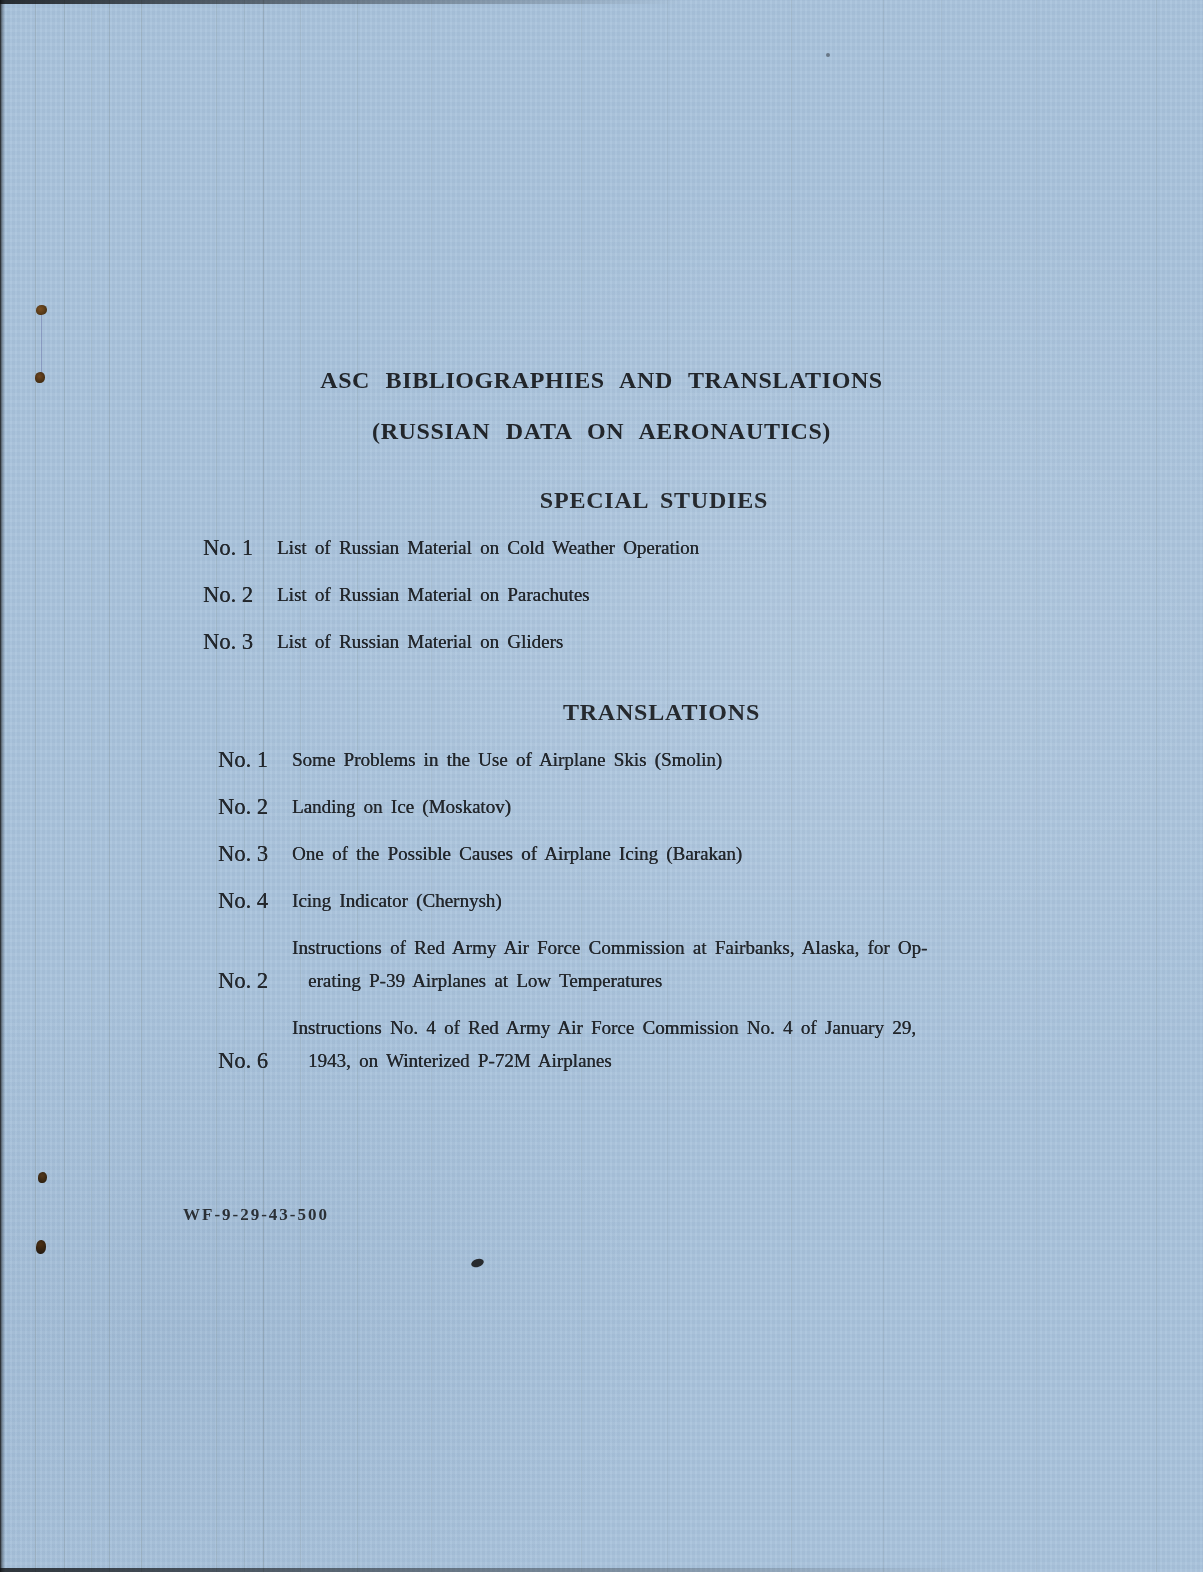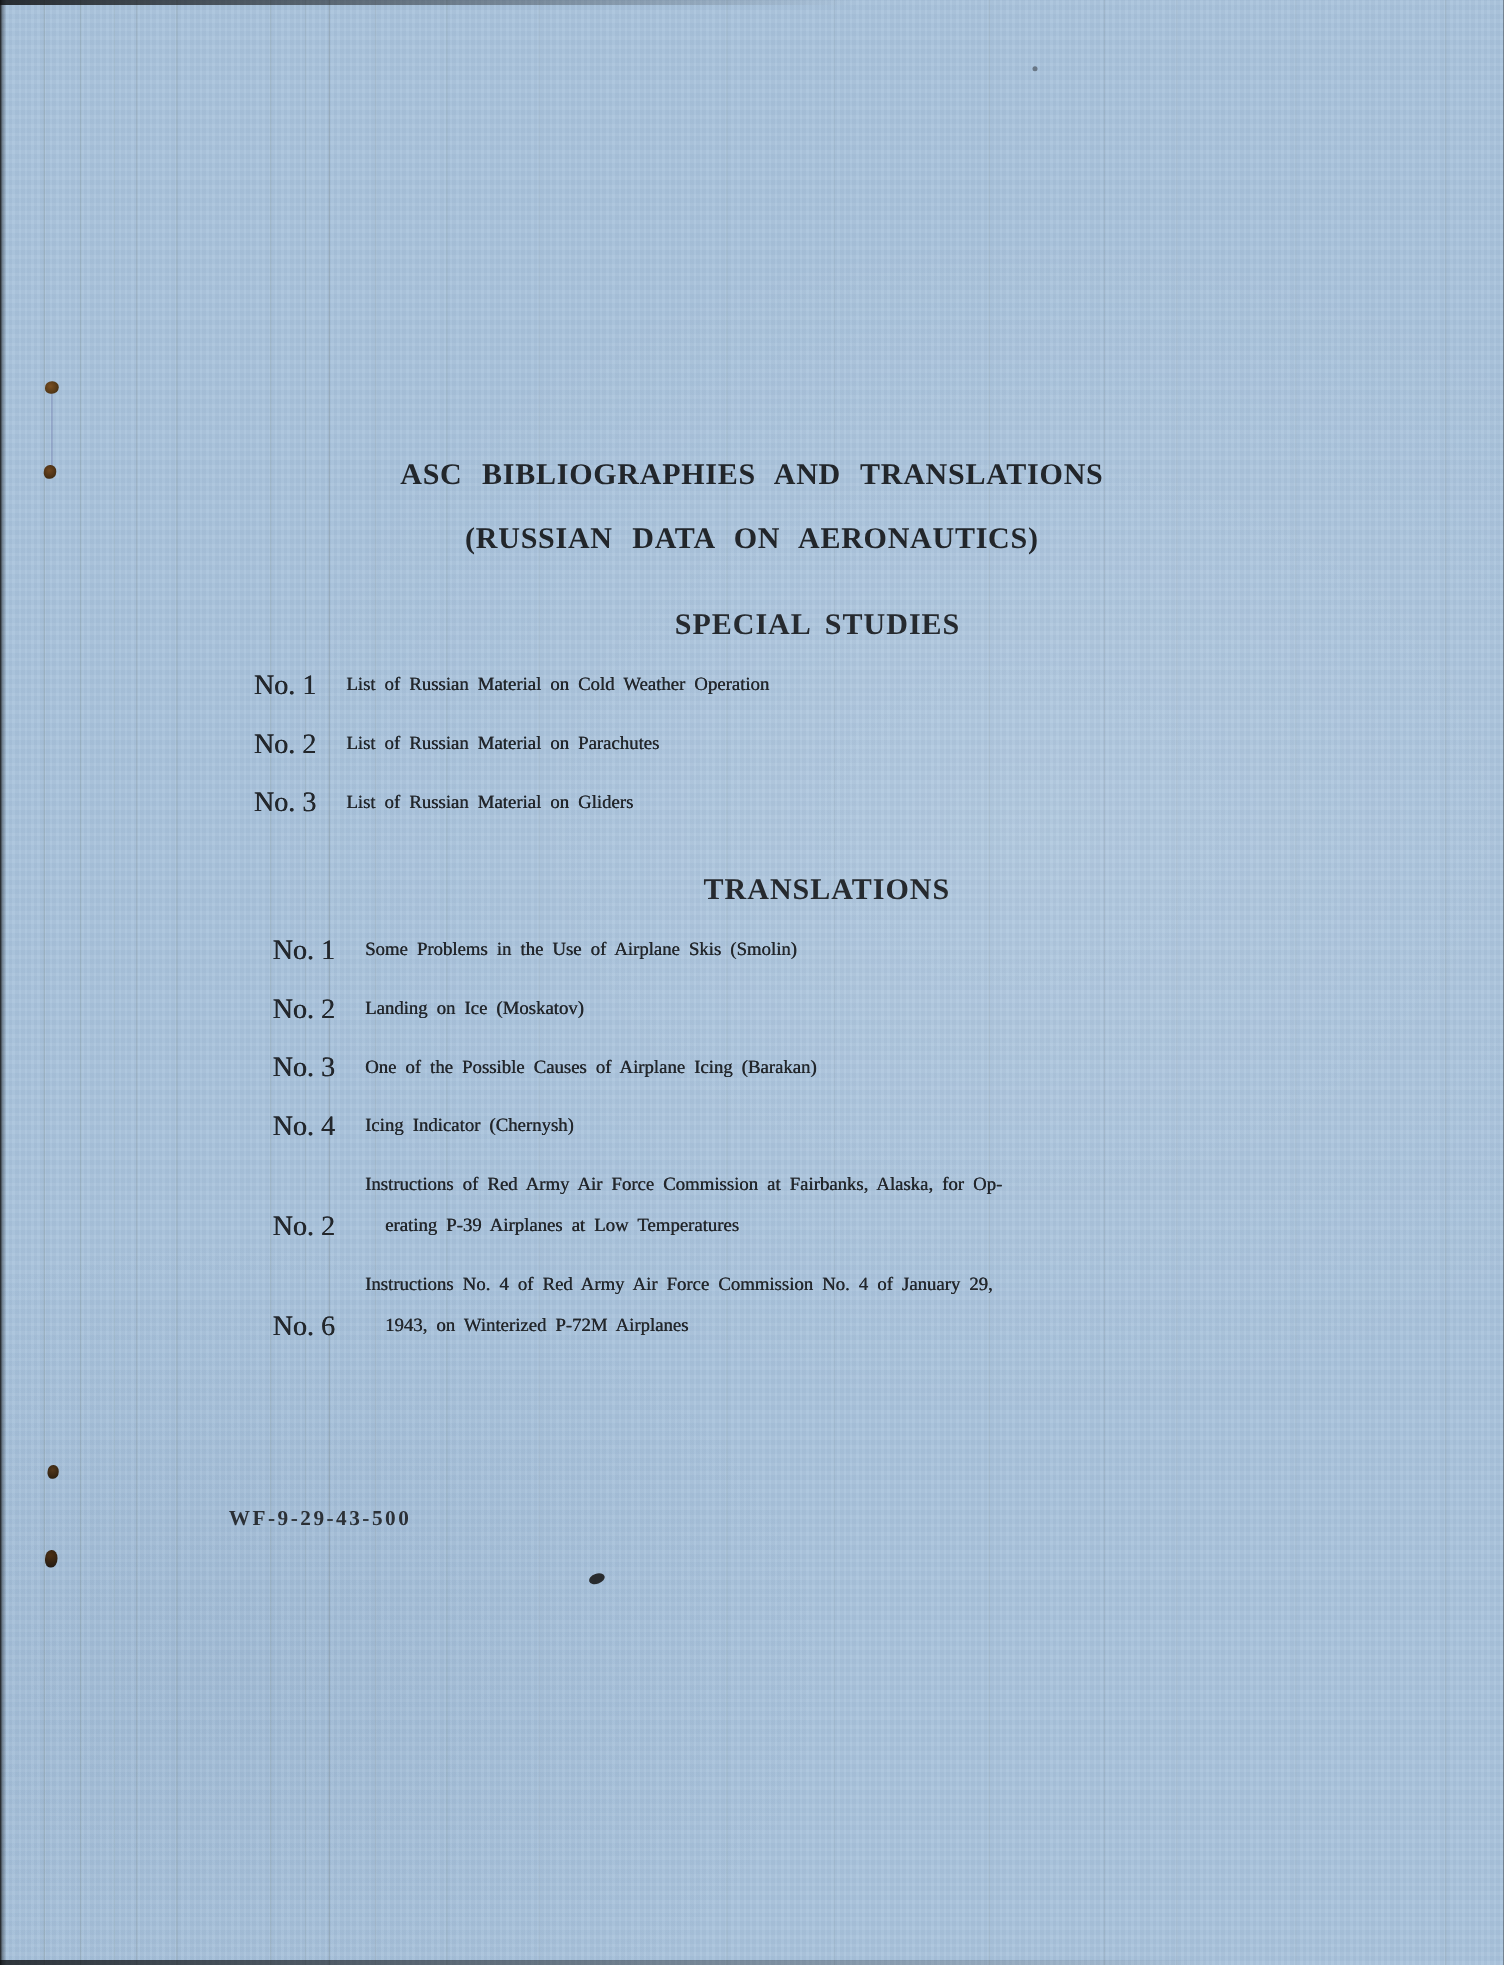--- a/index.html
+++ b/index.html
@@ -43,21 +43,21 @@
 
   .section{position:absolute;left:155px;right:50px;}
   .section-special{top:486px;}
   .section-translations{top:698px;margin-left:15px;}
   .section-heading{font-size:24px;font-weight:bold;letter-spacing:0.8px;word-spacing:5px;
     height:28px;line-height:28px;color:#262a2f;text-align:center;}
   .items{margin-top:20px;}
   .item-row{display:flex;align-items:flex-end;padding-left:48px;margin-bottom:19px;}
   .item-no{flex:none;width:74px;font-size:22.5px;line-height:28px;white-space:nowrap;
     text-shadow:0.3px 0 0 currentColor;}
-  .item-text{flex:1;font-size:15px;word-spacing:3.5px;text-shadow:0.3px 0 0 currentColor;}
+  .item-text{flex:1;font-size:19px;word-spacing:3.5px;text-shadow:0.3px 0 0 currentColor;}
   .item-text .line{line-height:28px;white-space:nowrap;}
   .item-text .line.cont{margin-top:5px;padding-left:16px;}
 
   .footer-code{position:absolute;top:1205px;left:183px;
     font-size:17px;font-weight:bold;letter-spacing:2px;color:#2b3036;}
 </style>
 </head>
 <body>
 
 <div class="page">

